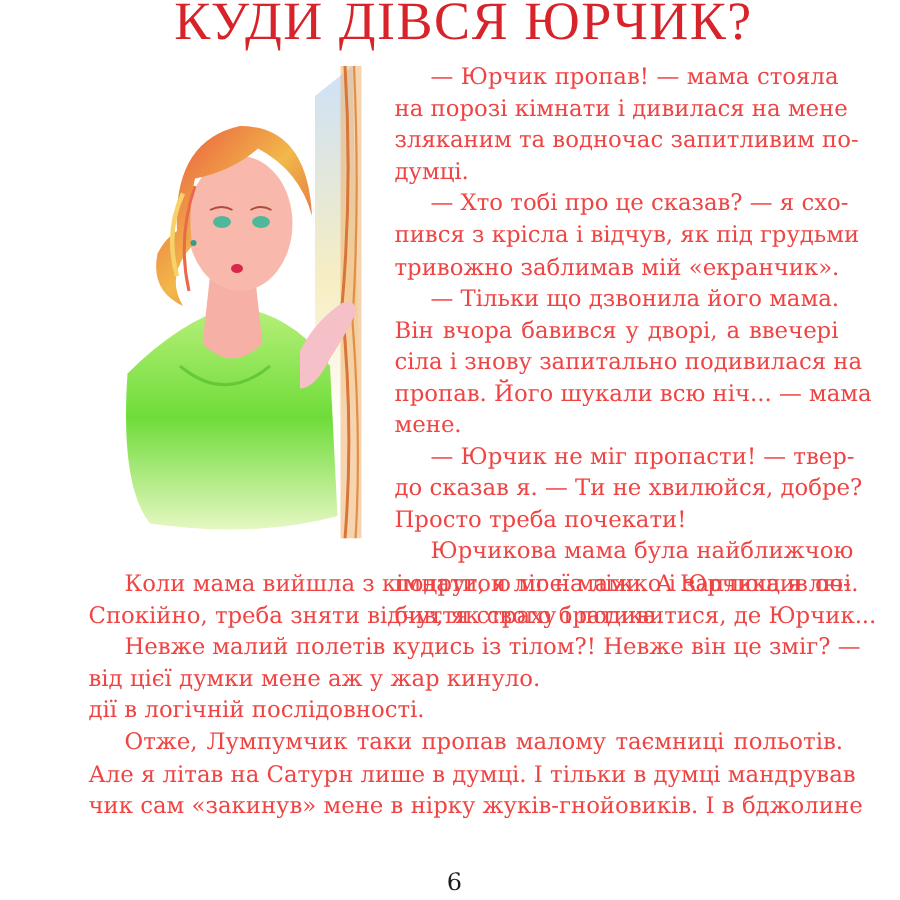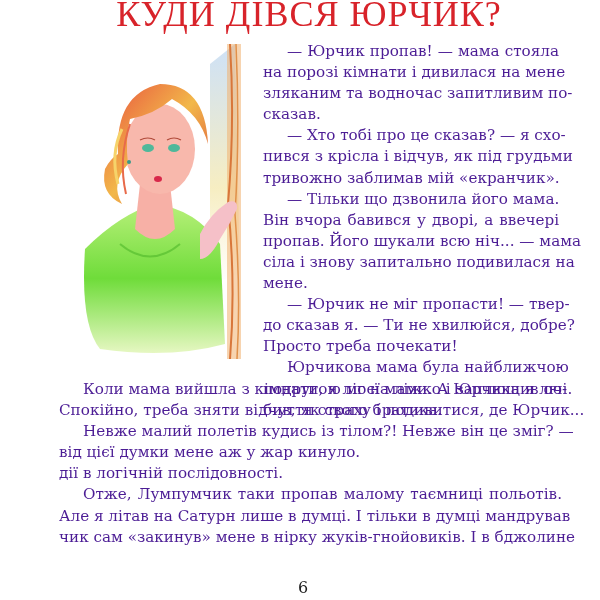--- a/index.html
+++ b/index.html
@@ -33,21 +33,21 @@
       left: 60px;
       top: 44px;
       width: 190px;
       height: 315px;
     }
     .text-block {
       position: absolute;
       font-size: 15.2px;
       line-height: 21.1px;
       text-align: justify;
-      color: #4c1d95;
+      color: #ef4444;
     }
     .col-right {
       left: 263px;
       top: 41px;
       width: 296px;
     }
     .col-full {
       left: 59px;
       top: 379px;
       width: 503px;
@@ -127,28 +127,28 @@
     <ellipse cx="98" cy="135" rx="4" ry="3" fill="#d8284a"></ellipse>
 
     <circle cx="69" cy="118" r="2" fill="#3a9a8a"></circle>
   </svg>
 </div>
 
 <div class="text-block col-right">
   <span class="line indent">— Юрчик пропав! — мама стояла</span>
   <span class="line">на порозі кімнати і дивилася на мене</span>
   <span class="line">зляканим та водночас запитливим по-</span>
-  <span class="line last">сказав.</span>
+  <span class="line last">думці.</span>
   <span class="line indent">— Хто тобі про це сказав? — я схо-</span>
   <span class="line">пився з крісла і відчув, як під грудьми</span>
   <span class="line last">тривожно заблимав мій «екранчик».</span>
   <span class="line indent">— Тільки що дзвонила його мама.</span>
   <span class="line">Він вчора бавився у дворі, а ввечері</span>
+  <span class="line">сіла і знову запитально подивилася на</span>
   <span class="line">пропав. Його шукали всю ніч... — мама</span>
-  <span class="line">сіла і знову запитально подивилася на</span>
   <span class="line last">мене.</span>
   <span class="line indent">— Юрчик не міг пропасти! — твер-</span>
   <span class="line">до сказав я. — Ти не хвилюйся, добре?</span>
   <span class="line last">Просто треба почекати!</span>
   <span class="line indent">Юрчикова мама була найближчою</span>
   <span class="line">подругою моєї мами. А Юрчика я лю-</span>
   <span class="line last">бив, як свого братика.</span>
 </div>
 
 <div class="text-block col-full">

